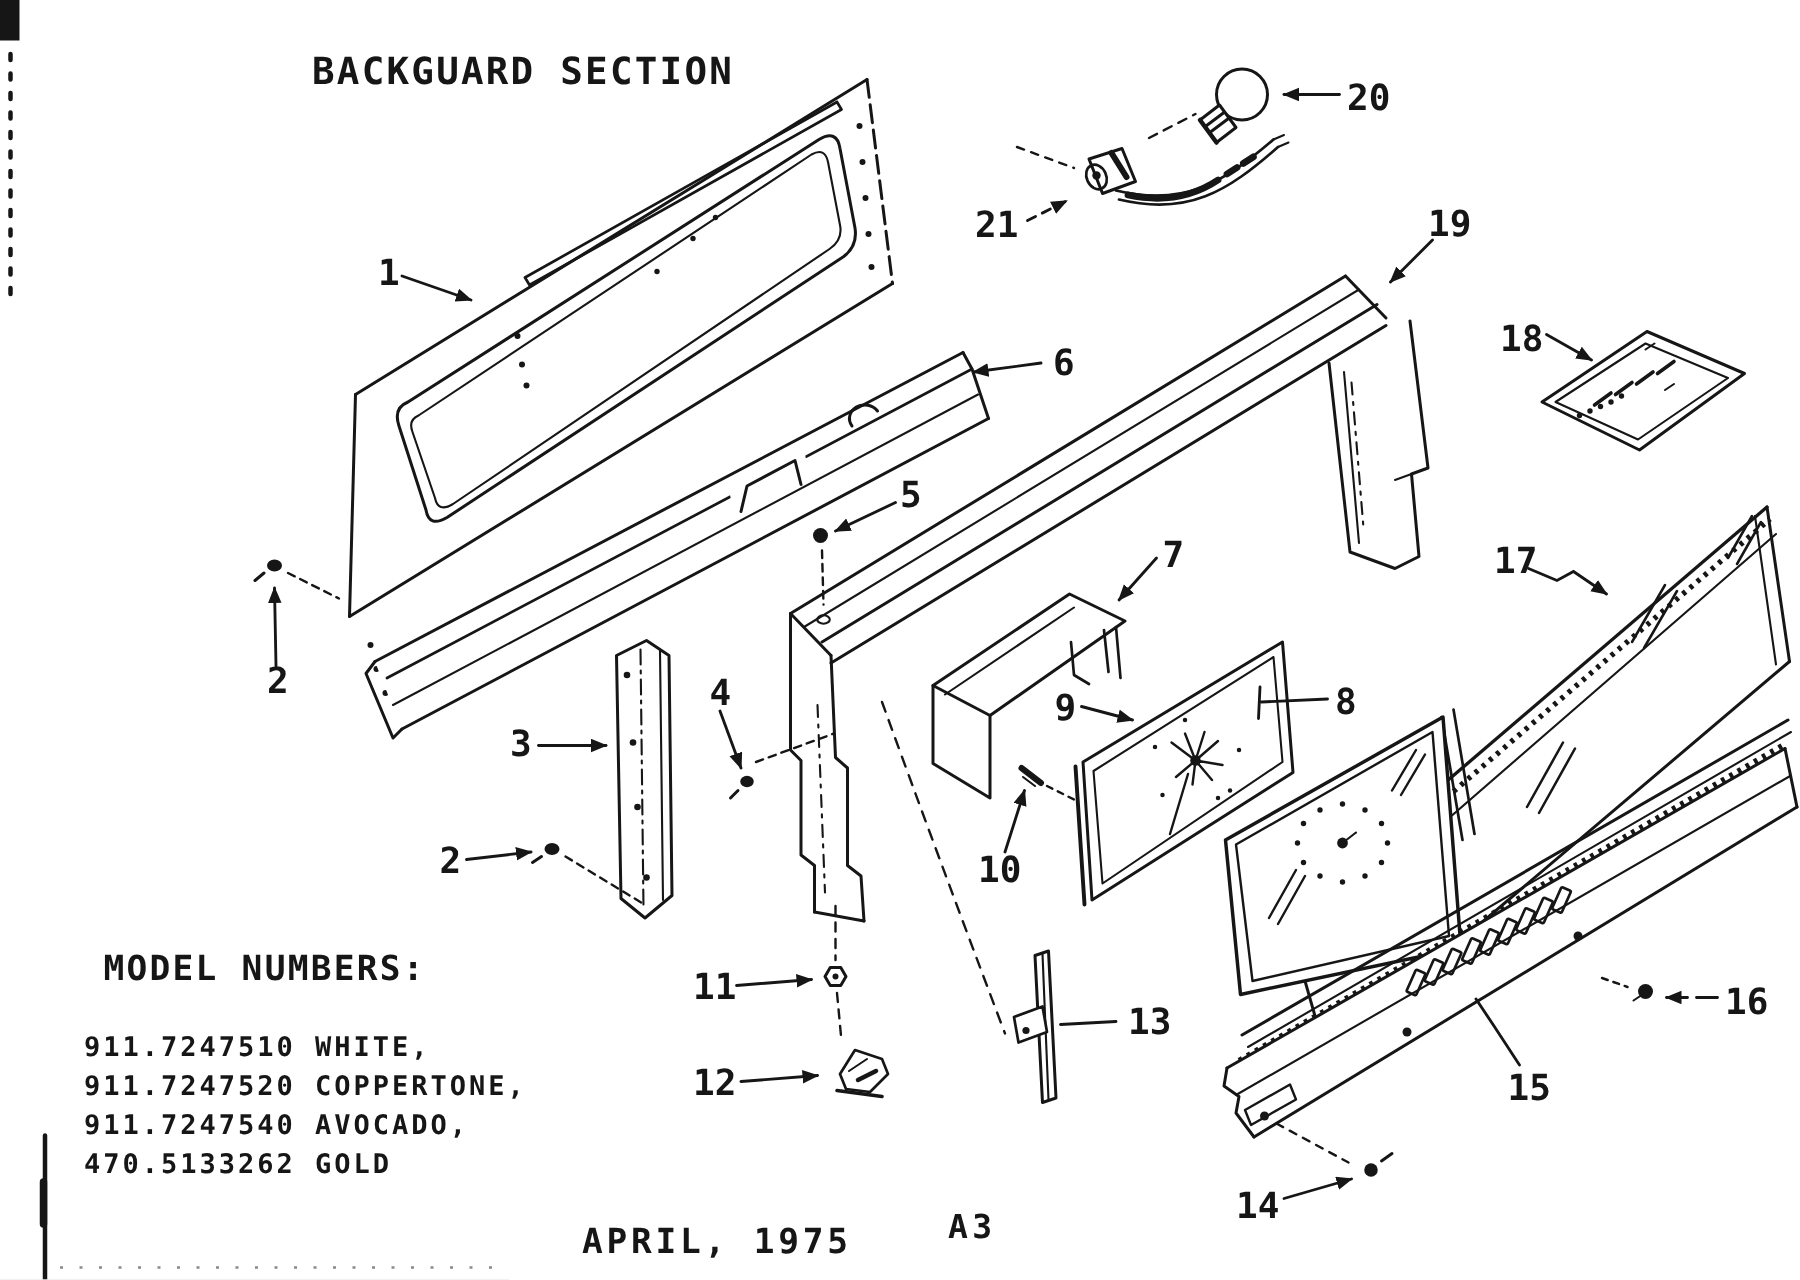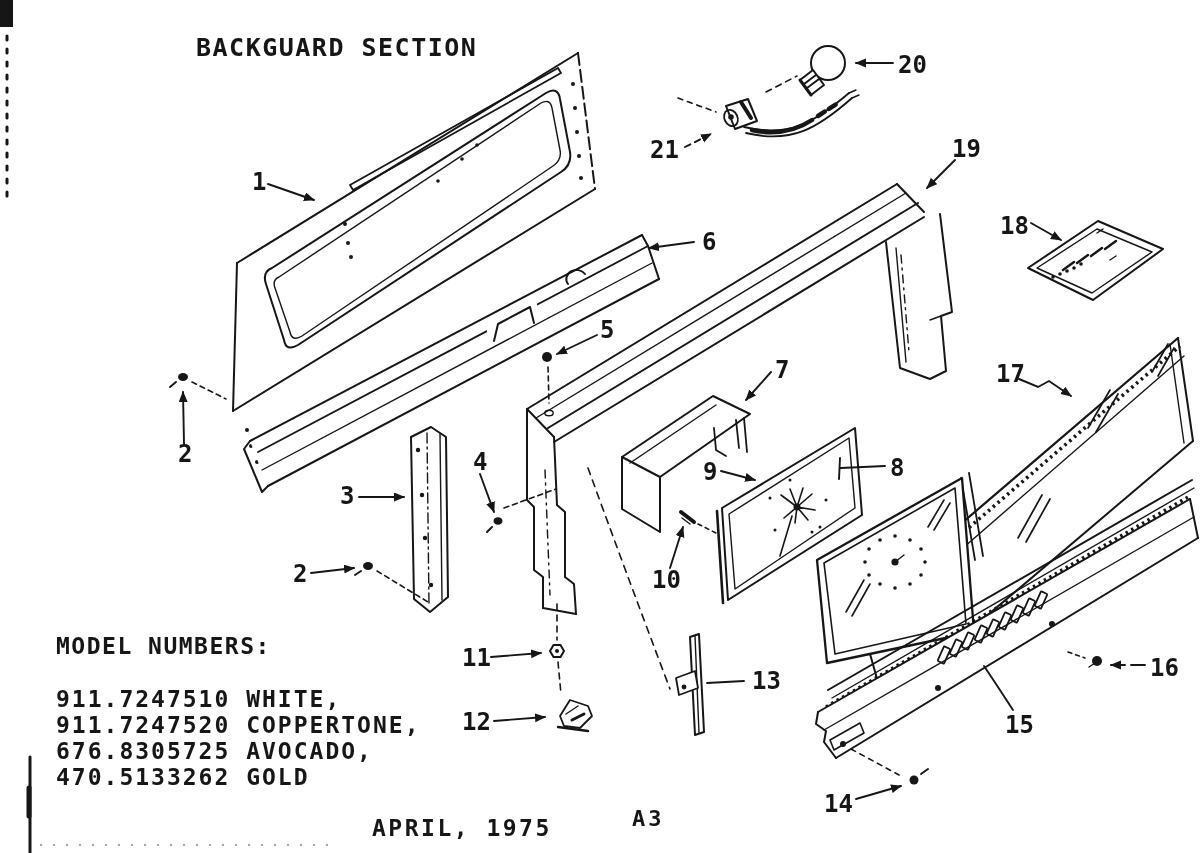--- a/index.html
+++ b/index.html
@@ -2,25 +2,25 @@
 <html><head>
 <meta charset="utf-8">
 <style>
   html,body { margin:0; padding:0; background:#e8e8e8; }
   .page {
     position:relative; width:1200px; height:853px; background:#ffffff;
     font-family:"DejaVu Sans Mono", monospace; color:#161616; overflow:hidden;
   }
   .page svg { position:absolute; left:0; top:0; }
   .txt { position:absolute; white-space:pre; font-weight:bold; color:#161616; }
-  .title { left:196px; top:33px; font-size:25px; letter-spacing:1.5px; }
+  .title { left:208px; top:33px; font-size:25px; letter-spacing:1.5px; }
   .models { position:absolute; left:56px; top:633px; }
-  .models-heading { font-weight:bold; font-size:23px; letter-spacing:1.5px; margin-bottom:27px; white-space:pre; }
-  .model-line { font-weight:bold; font-size:23px; letter-spacing:2px; line-height:26px; white-space:pre; }
-  .footer-date { left:372px; top:815px; font-size:23px; letter-spacing:2.5px; }
+  .models-heading { font-weight:bold; font-size:23px; letter-spacing:1.5px; margin-bottom:27px; white-space:pre;margin-left:13px; }
+  .model-line { font-weight:bold; font-size:18px; letter-spacing:2px; line-height:26px; white-space:pre; }
+  .footer-date { left:388px; top:815px; font-size:23px; letter-spacing:2.5px; }
   .footer-ref { left:632px; top:806px; font-size:22px; letter-spacing:3px; }
   .co { font-family:"DejaVu Sans Mono", monospace; font-weight:bold; font-size:24px; fill:#161616; }
   
   .ln  { stroke:#161616; fill:none; stroke-width:2; stroke-linecap:round; stroke-linejoin:round; }
   .ln1 { stroke:#161616; fill:none; stroke-width:1.4; stroke-linecap:round; stroke-linejoin:round; }
   .fw  { fill:#ffffff; stroke:none; }
   .fb  { fill:#161616; stroke:none; }
   .bead{ stroke:#161616; fill:none; stroke-width:3.6; stroke-dasharray:2.5 3.8; stroke-linecap:butt; }
   .dsh { stroke:#161616; fill:none; stroke-width:1.6; stroke-dasharray:6 5; stroke-linecap:round; }
   .ldr { stroke:#161616; fill:none; stroke-width:1.9; stroke-linecap:round; }
@@ -376,20 +376,20 @@
     <text class="co" x="650" y="158">21</text>
   </g>
 </svg>
 
   <div class="txt title">BACKGUARD SECTION</div>
 
   <div class="models">
     <div class="models-heading">MODEL NUMBERS:</div>
     <div class="model-line">911.7247510 WHITE,</div>
     <div class="model-line">911.7247520 COPPERTONE,</div>
-    <div class="model-line">676.8305725 AVOCADO,</div>
+    <div class="model-line">911.7247540 AVOCADO,</div>
     <div class="model-line">470.5133262 GOLD</div>
   </div>
 
   <div class="txt footer-date">APRIL, 1975</div>
   <div class="txt footer-ref">A3</div>
 
 </div>
 
 </body></html>

